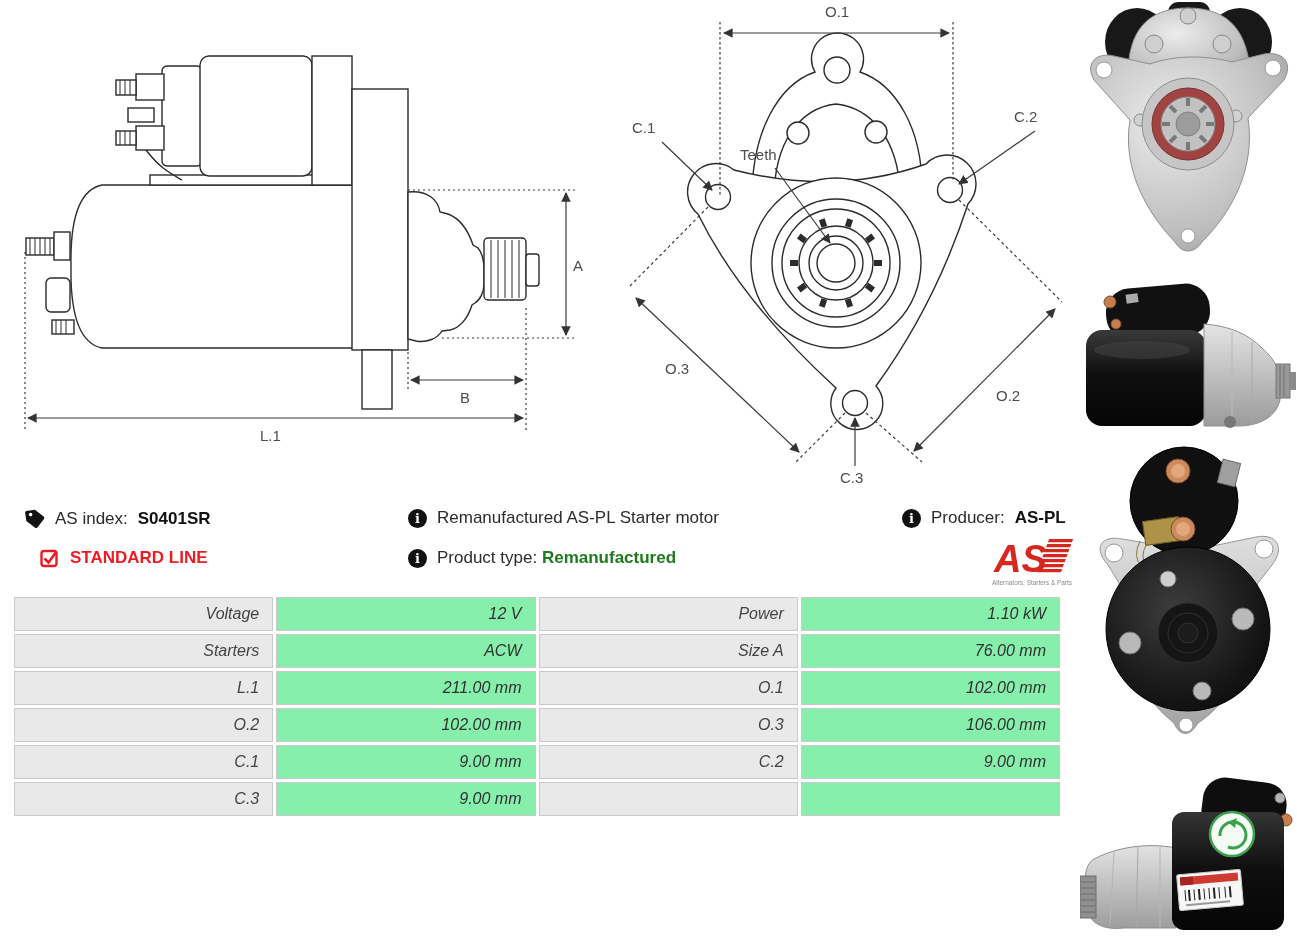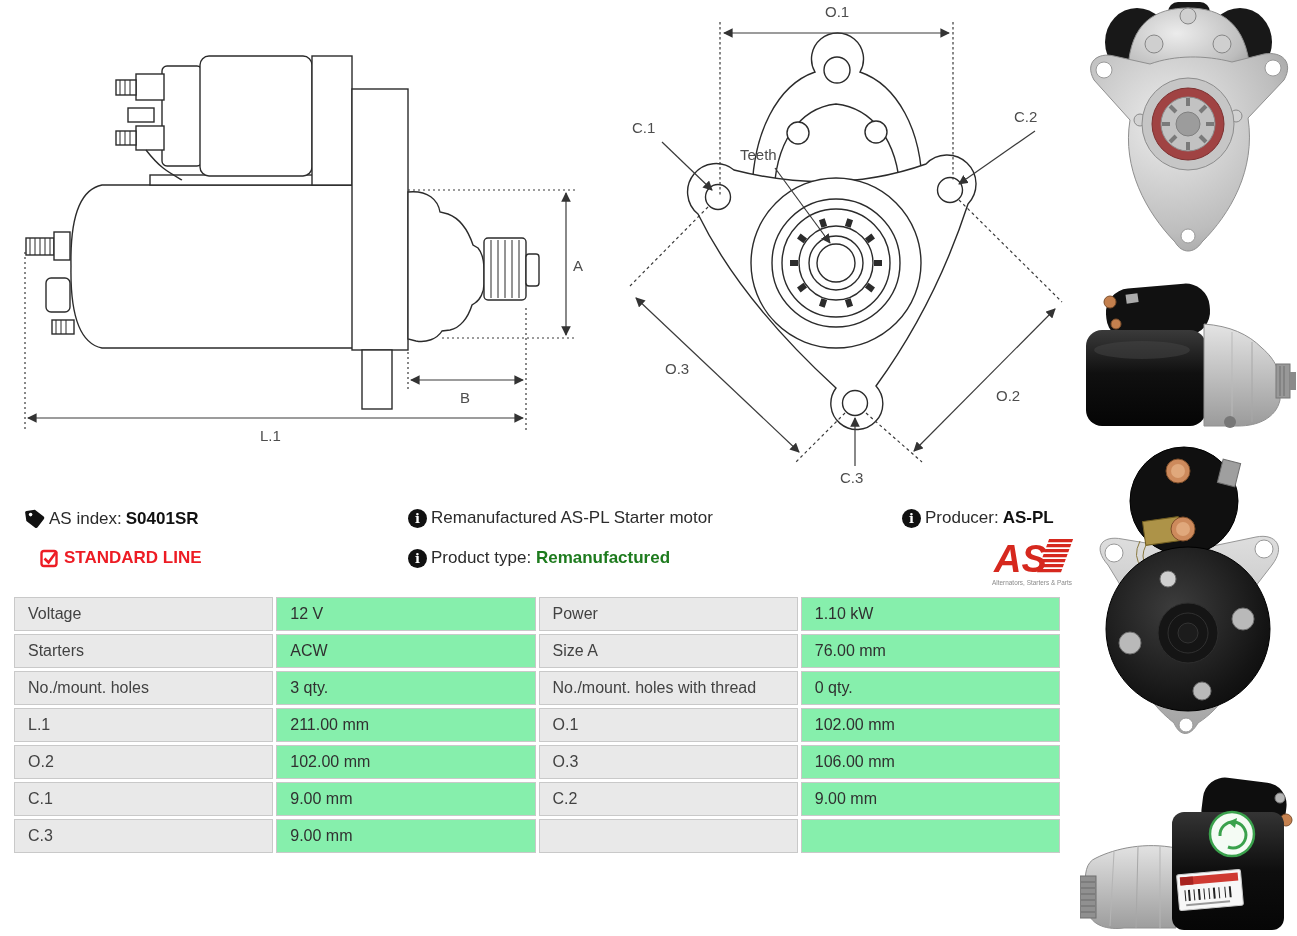--- a/index.html
+++ b/index.html
@@ -6,41 +6,41 @@
   body {
     width:1297px; height:936px; position:relative; overflow:hidden;
     background:#ffffff; font-family:"Liberation Sans", sans-serif;
   }
   
   .abs { position:absolute; }
   svg text { font-family:"Liberation Sans", sans-serif; }
   .dimtxt { fill:#4d4d4d; font-size:15px; }
   
   .badge-row {
-    position:absolute; display:flex; align-items:flex-end; gap:4px;
+    position:absolute; display:flex; align-items:flex-end; gap:10px;
     font-size:17px; color:#2b2b2b; white-space:nowrap;
   }
   .badge-row b { font-weight:bold; color:#111; }
   .red-bold { color:#ed1c24; font-weight:bold; }
   .green-bold { color:#1e7b1e; font-weight:bold; }
   .info-dot {
     display:inline-flex; width:19px; height:19px; border-radius:50%;
     background:#111; color:#fff; font-family:"DejaVu Serif", serif;
     font-size:13px; font-weight:bold; align-items:center; justify-content:center;
     flex:0 0 19px;
   }
   
   table.spec {
     position:absolute; left:11px; top:594px; width:1052px;
     border-collapse:separate; border-spacing:3px; table-layout:fixed;
     font-size:16px;
   }
   table.spec td {
-    border:1px solid #c9c9c9; padding:6px 13px; text-align:left;
-    vertical-align:top; line-height:20px;
+    border:1px solid #c9c9c9; padding:6px 13px; text-align:right;
+    vertical-align:top; line-height:20px;font-style:italic;
   }
   td.lbl { background:#e9e9e9; color:#424242; }
   td.val { background:#86efac; color:#303030; }
 </style>
 </head>
 <body>
 
 <svg class="abs" style="left:10px; top:40px;" width="580" height="420" viewBox="0 0 580 420">
   <defs>
     <marker id="mside" viewBox="0 0 10 10" refX="9" refY="5" markerWidth="8" markerHeight="8" orient="auto-start-reverse">
@@ -407,26 +407,20 @@
       <td class="lbl">Power</td>
       <td class="val">1.10 kW</td>
     </tr>
     <tr>
       <td class="lbl">Starters</td>
       <td class="val">ACW</td>
       <td class="lbl">Size A</td>
       <td class="val">76.00 mm</td>
     </tr>
     <tr>
-      <td class="lbl">No./mount. holes</td>
-      <td class="val">3 qty.</td>
-      <td class="lbl">No./mount. holes with thread</td>
-      <td class="val">0 qty.</td>
-    </tr>
-    <tr>
       <td class="lbl">L.1</td>
       <td class="val">211.00 mm</td>
       <td class="lbl">O.1</td>
       <td class="val">102.00 mm</td>
     </tr>
     <tr>
       <td class="lbl">O.2</td>
       <td class="val">102.00 mm</td>
       <td class="lbl">O.3</td>
       <td class="val">106.00 mm</td>

